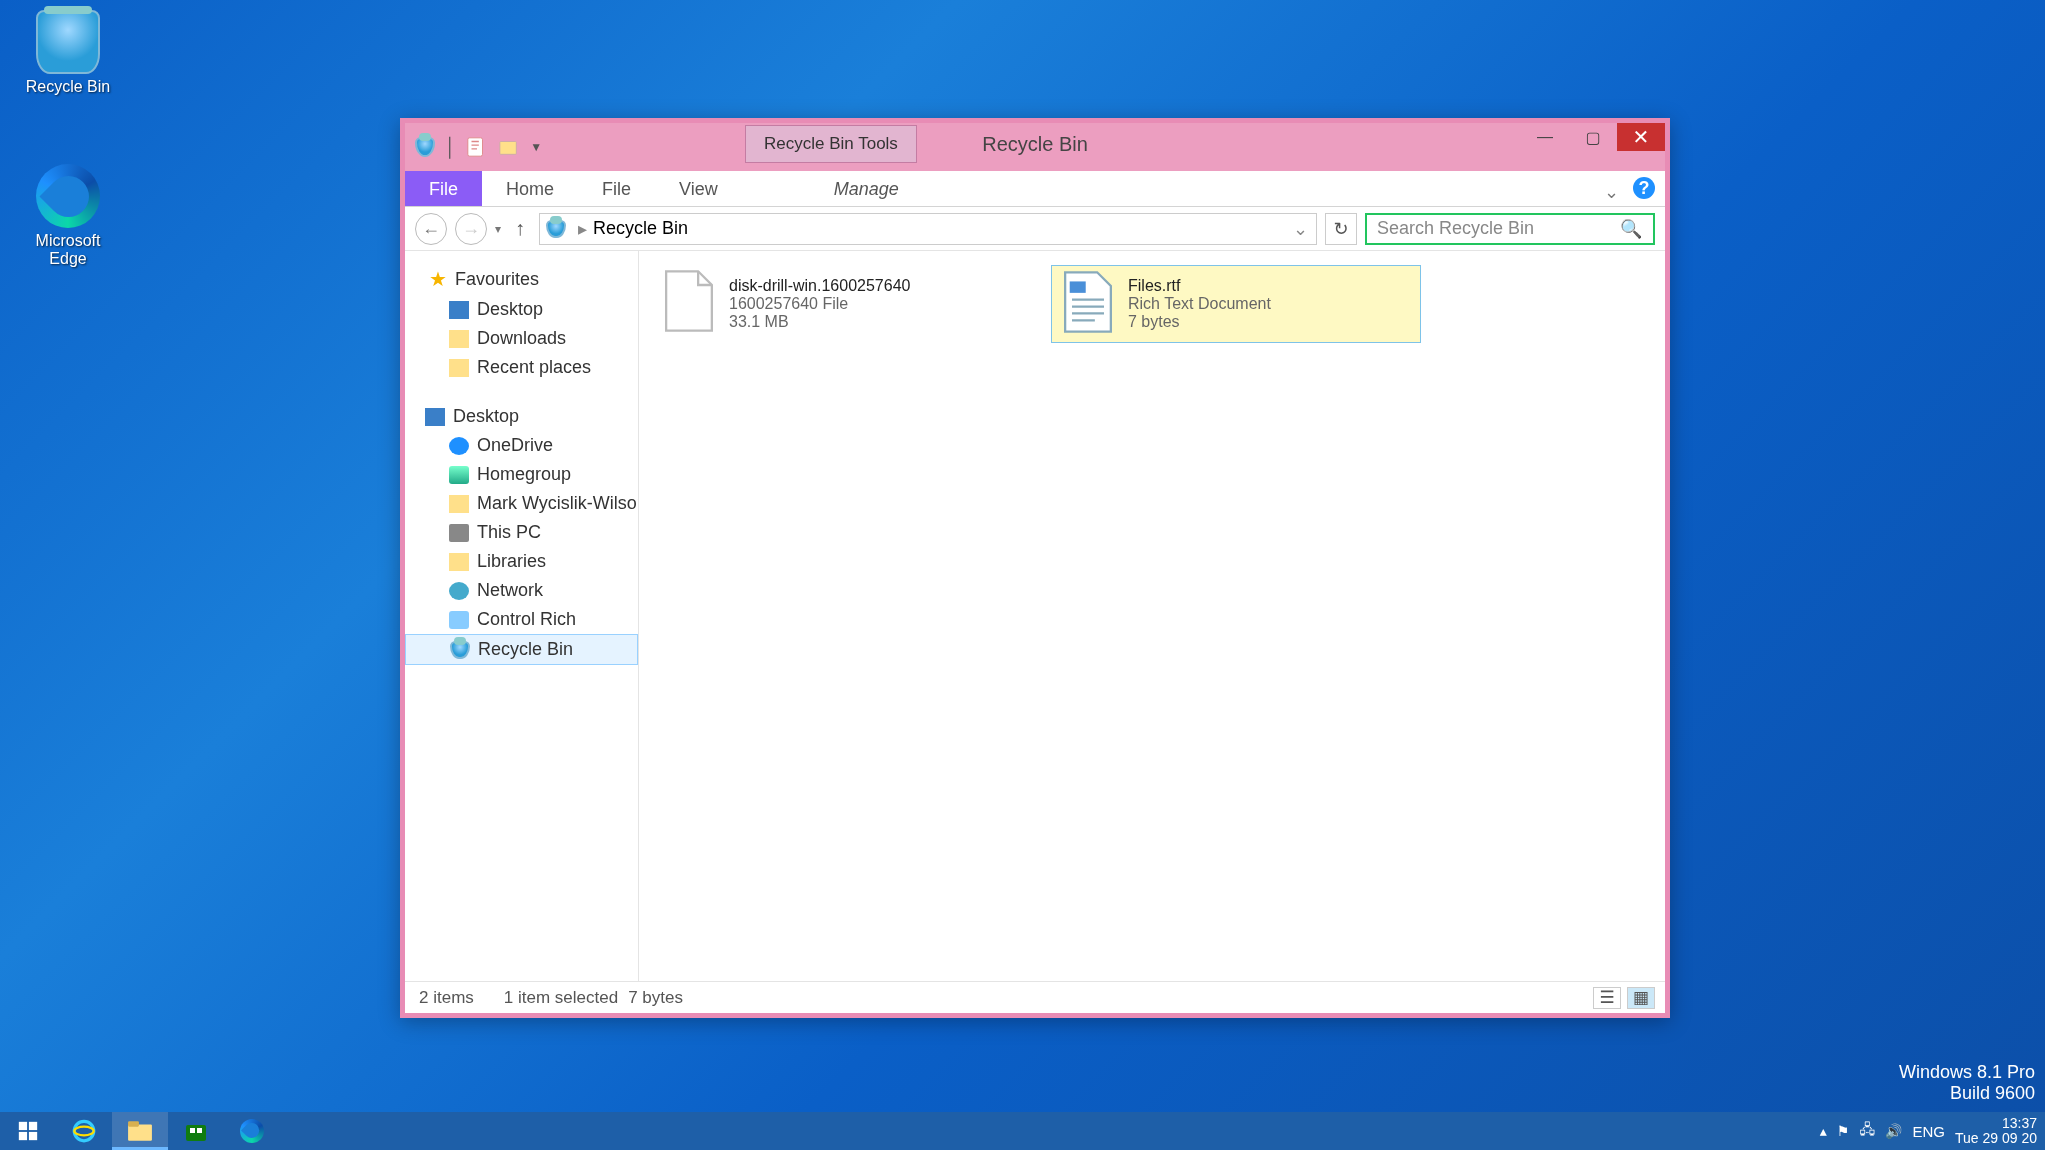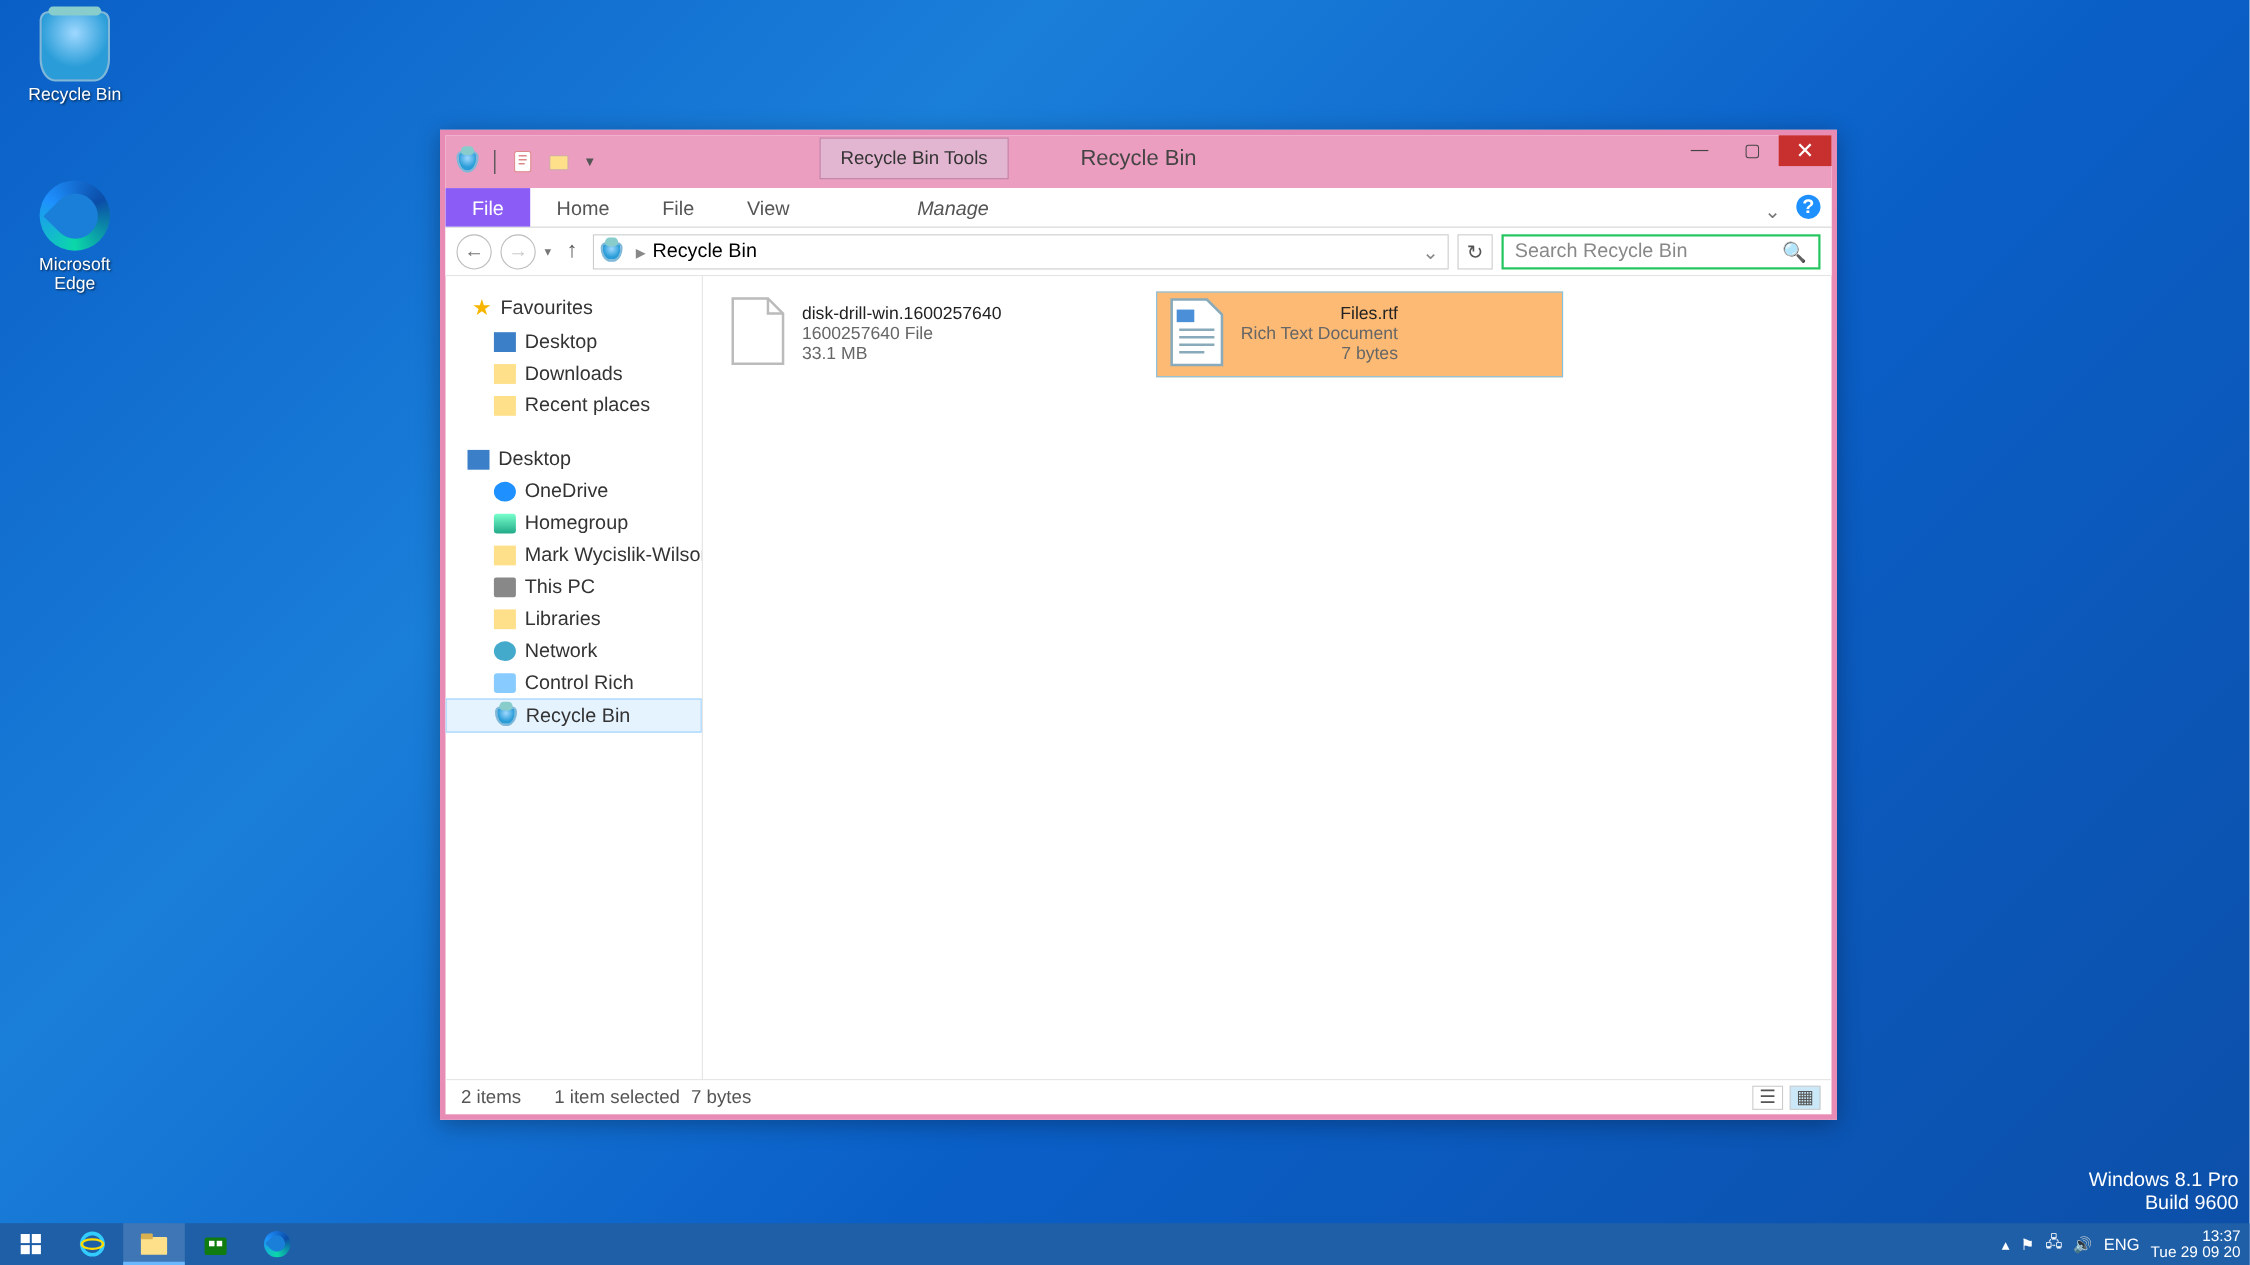--- a/index.html
+++ b/index.html
@@ -42,21 +42,21 @@
 .body { display:flex; height:calc(100% - 48px - 36px - 44px - 32px); }
 .nav { width:234px; border-right:1px solid #e4e4e4; padding:12px 0; overflow:hidden; }
 .nitem { padding:4px 10px 4px 24px; display:flex; align-items:center; gap:8px; font-size:18px; color:#333; cursor:pointer; white-space:nowrap; }
 .nitem.sub { padding-left:44px; }
 .nitem.sel { background:#e5f3ff; border:1px solid #99d1ff; }
 .nitem .nic { width:20px; height:18px; flex-shrink:0; }
 .spacer { height:20px; }
 
 .content { flex:1; padding:14px; display:flex; gap:28px; align-content:flex-start; flex-wrap:wrap; }
 .fitem { width:370px; height:78px; display:flex; gap:12px; padding:4px 8px; cursor:pointer; }
-.fitem.selected { background:#fdba74; border:1px solid #7ec3e8;text-align:right; }
+.fitem.selected { background:#fef9c3; border:1px solid #7ec3e8; }
 .fic { width:56px; height:64px; flex-shrink:0; }
 .finfo { display:flex; flex-direction:column; justify-content:center; font-size:16px; }
 .fname { color:#222; }
 .fmeta { color:#666; }
 
 .status { height:32px; border-top:1px solid #e4e4e4; display:flex; align-items:center; padding:0 14px; gap:30px; font-size:17px; color:#555; position:relative; }
 .status .viewbtn { width:28px; height:22px; border:1px solid #ccc; cursor:pointer; display:flex; align-items:center; justify-content:center; }
 .status .views { position:absolute; right:10px; display:flex; gap:6px; }
 
 

